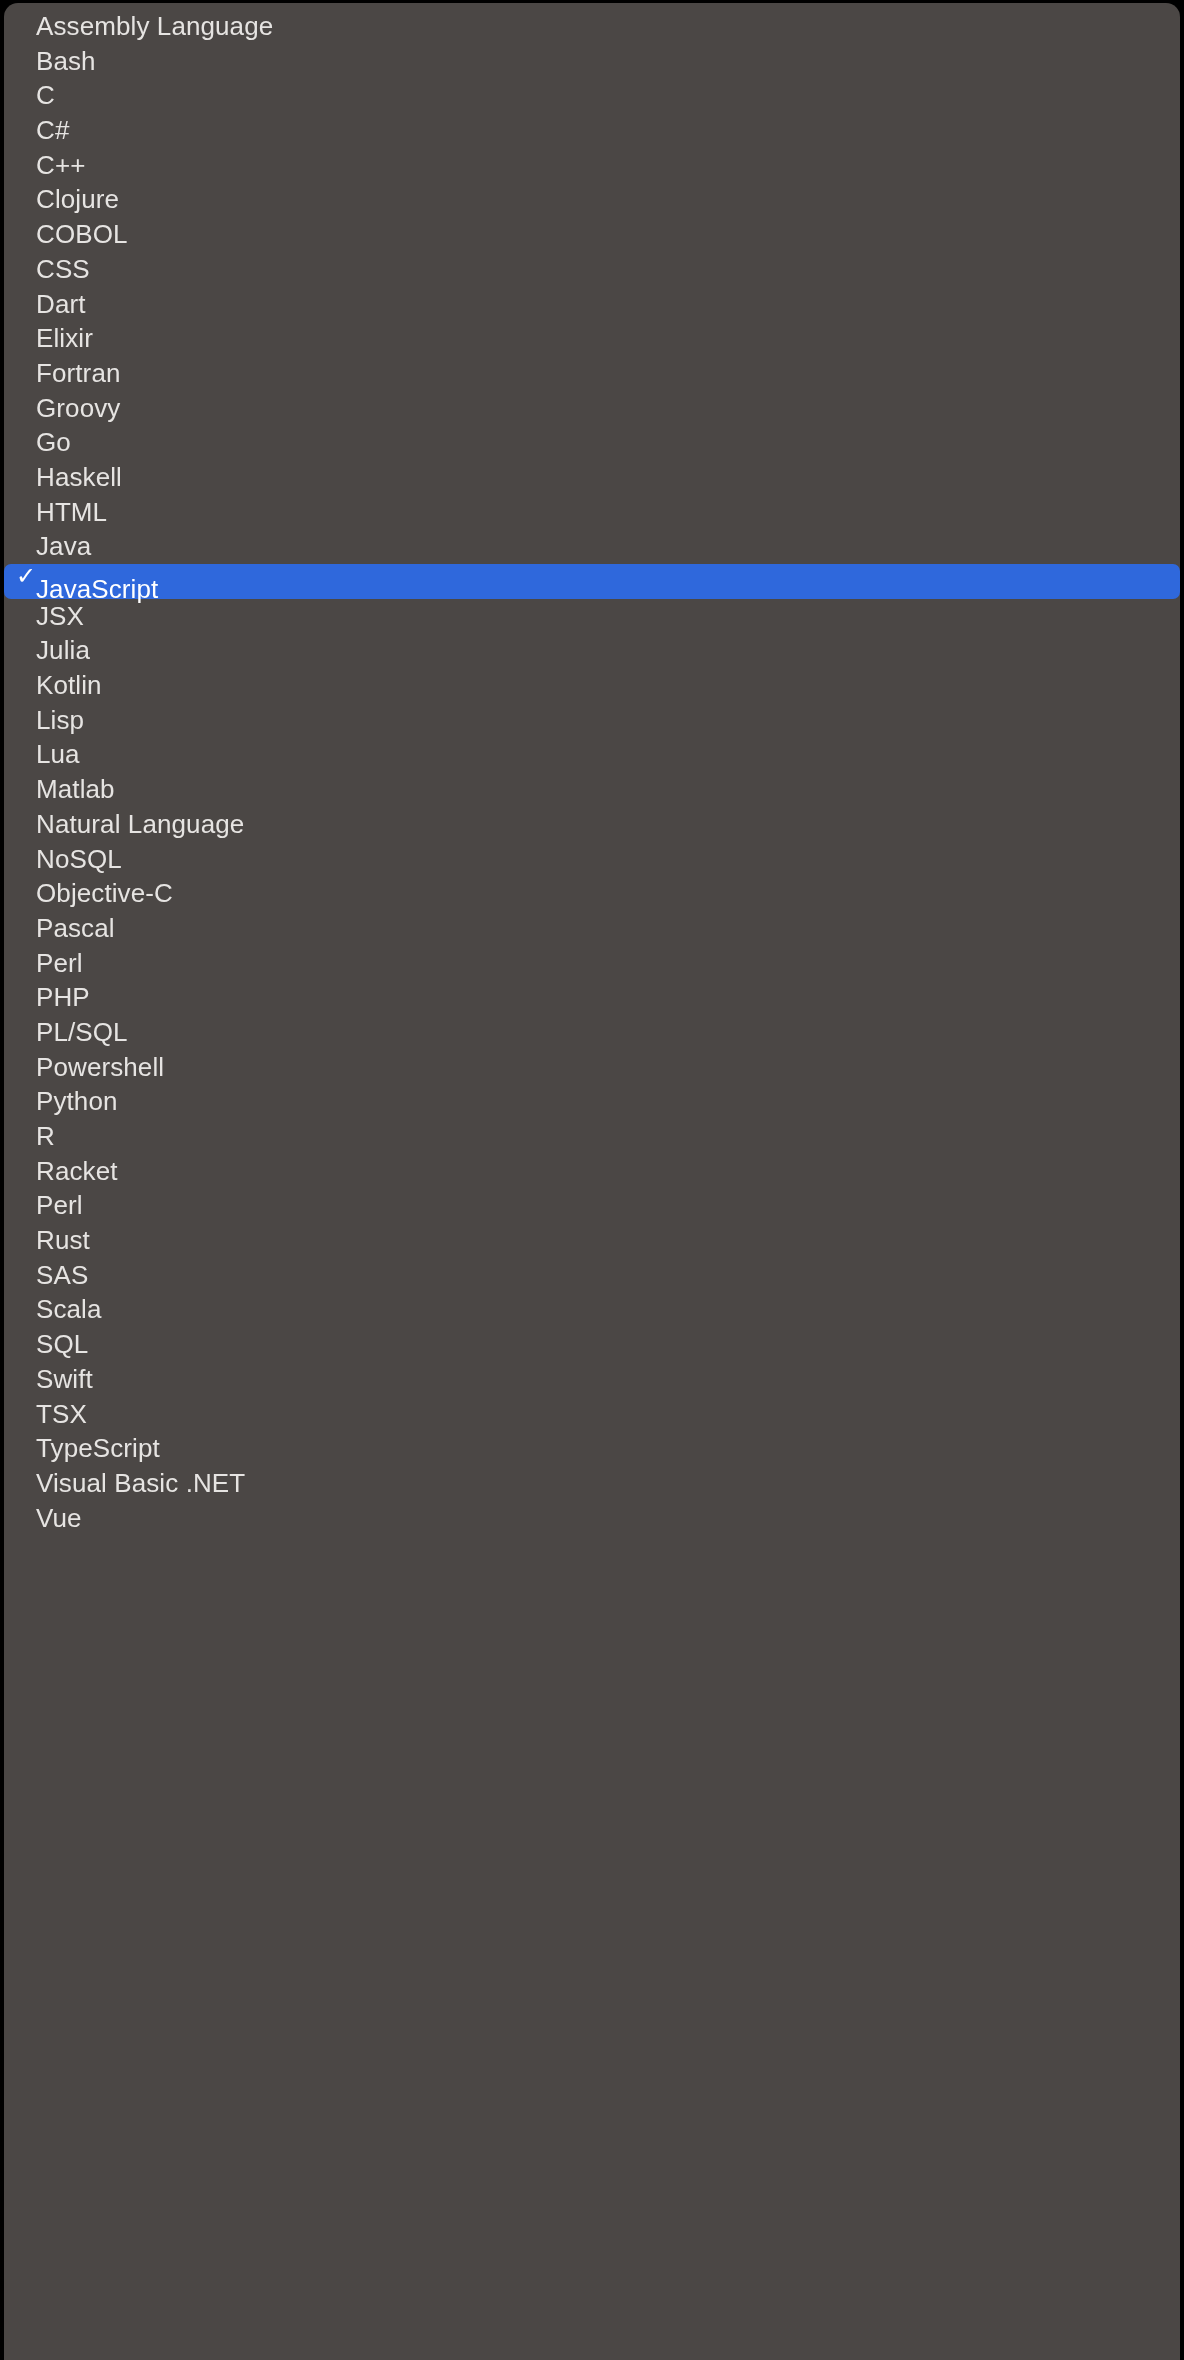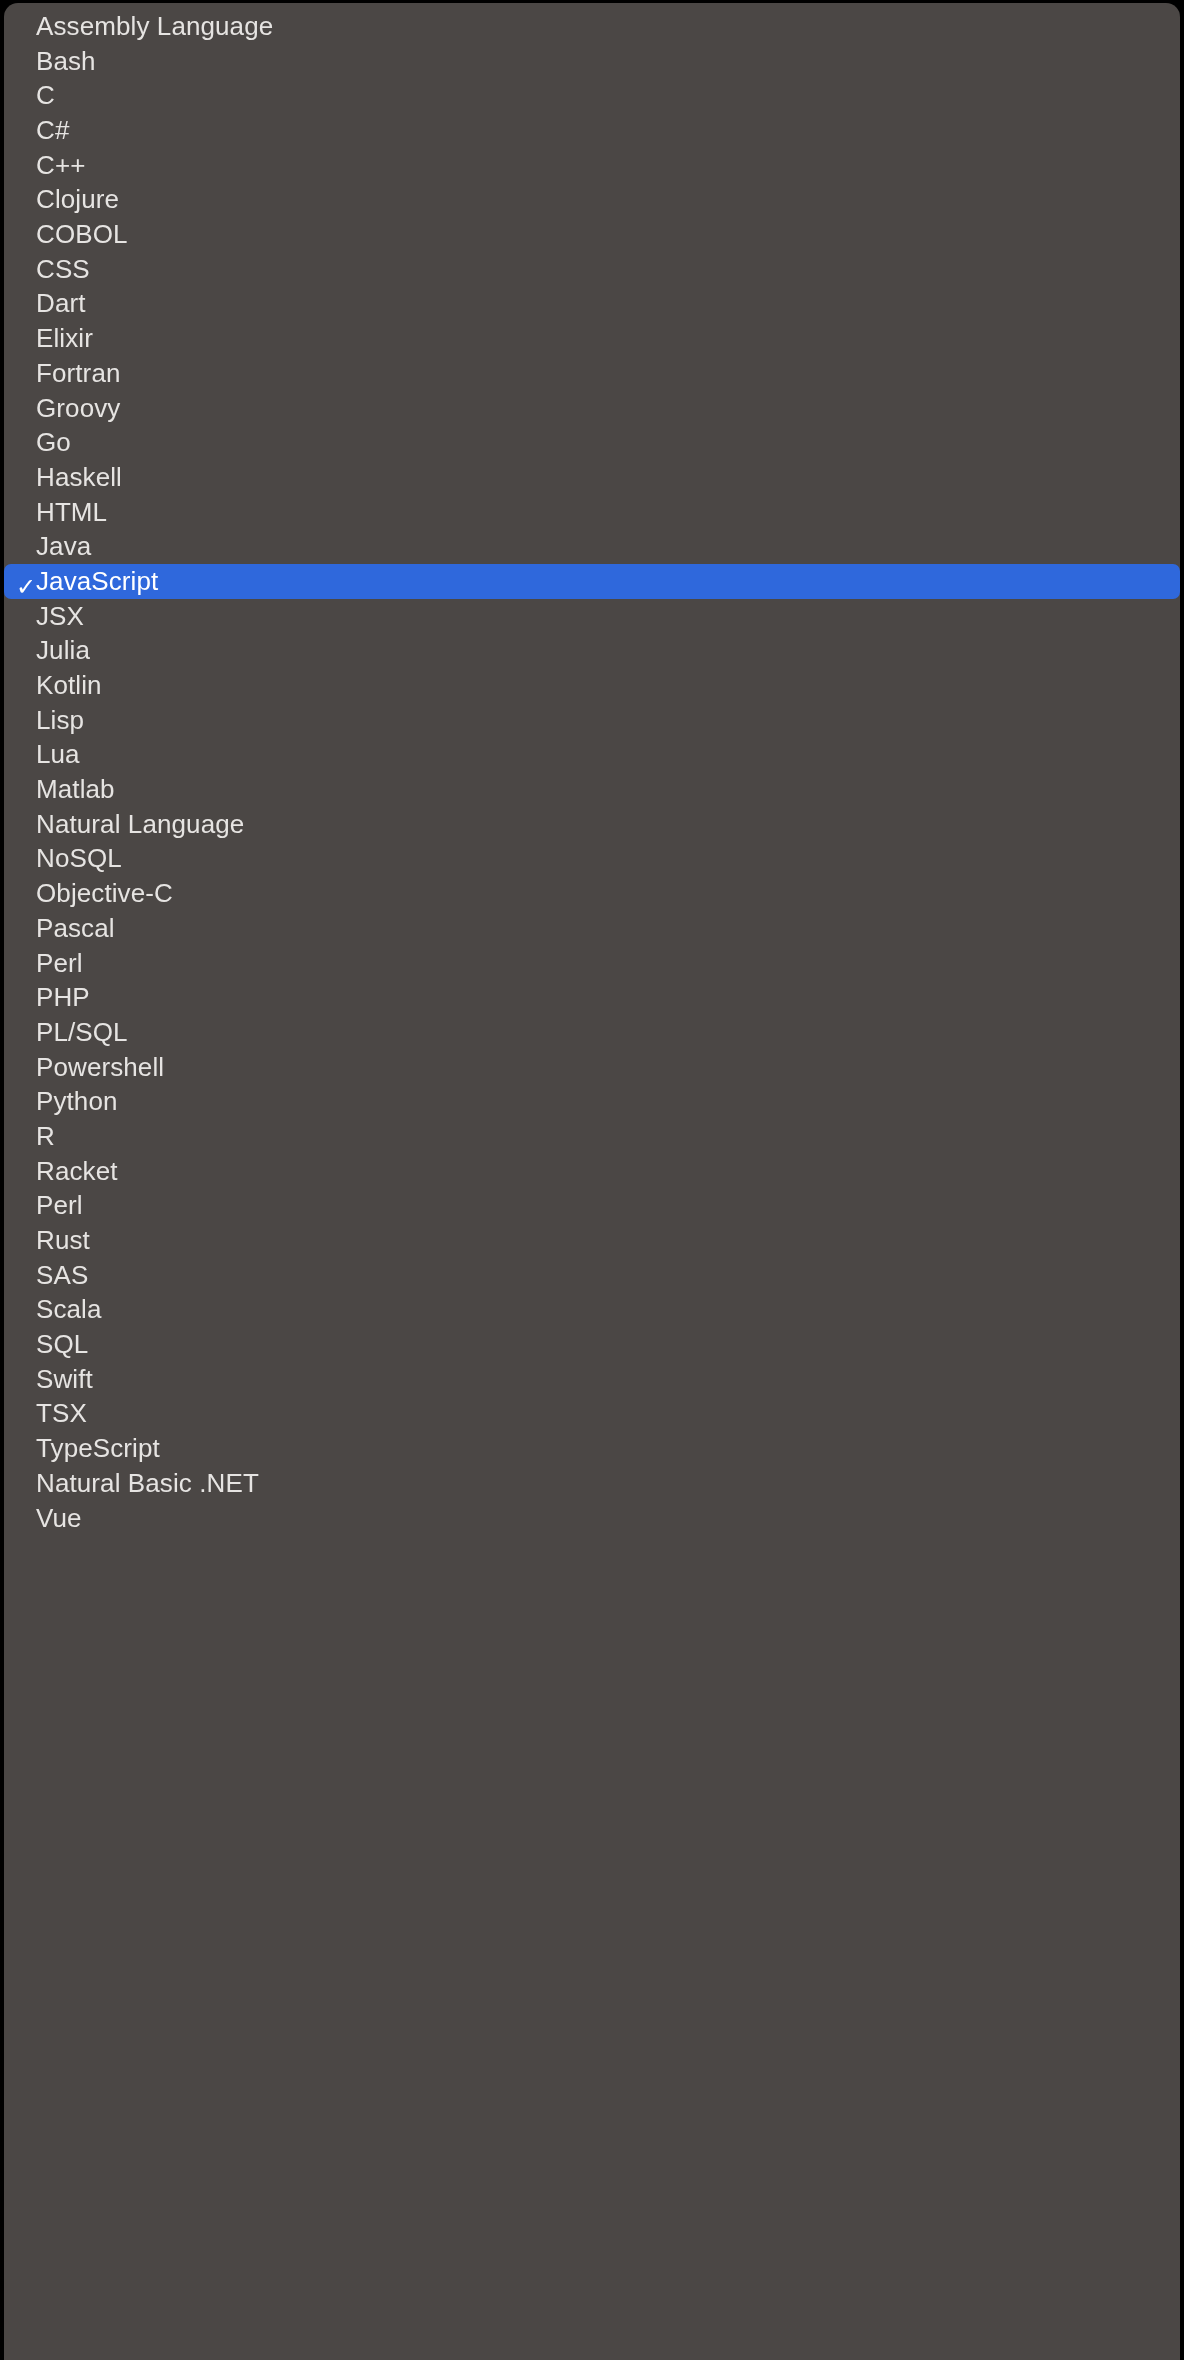--- a/index.html
+++ b/index.html
@@ -43,21 +43,21 @@
     list-style: none;
     margin: 0;
     padding: 0;
     display: block;
   }
 
   .menu-item {
     position: relative;
     height: 34.7px;
     display: flex;
-    align-items: flex-end;
+    align-items: flex-start;
     padding: 0 10px 0 10px;
     box-sizing: border-box;
     margin: 0;
     border-radius: 7px;
     cursor: default;
   }
 
   .menu-item.selected {
     background: #2f68dc;
   }
@@ -262,21 +262,21 @@
         <li class="menu-item">
           <span class="check-slot empty">✓</span>
           <span class="item-label">TSX</span>
         </li>
         <li class="menu-item">
           <span class="check-slot empty">✓</span>
           <span class="item-label">TypeScript</span>
         </li>
         <li class="menu-item">
           <span class="check-slot empty">✓</span>
-          <span class="item-label">Natural Basic .NET</span>
+          <span class="item-label">Visual Basic .NET</span>
         </li>
         <li class="menu-item">
           <span class="check-slot empty">✓</span>
           <span class="item-label">Vue</span>
         </li>
       </ul>
   </div>
 </div>
 
 </body></html>

